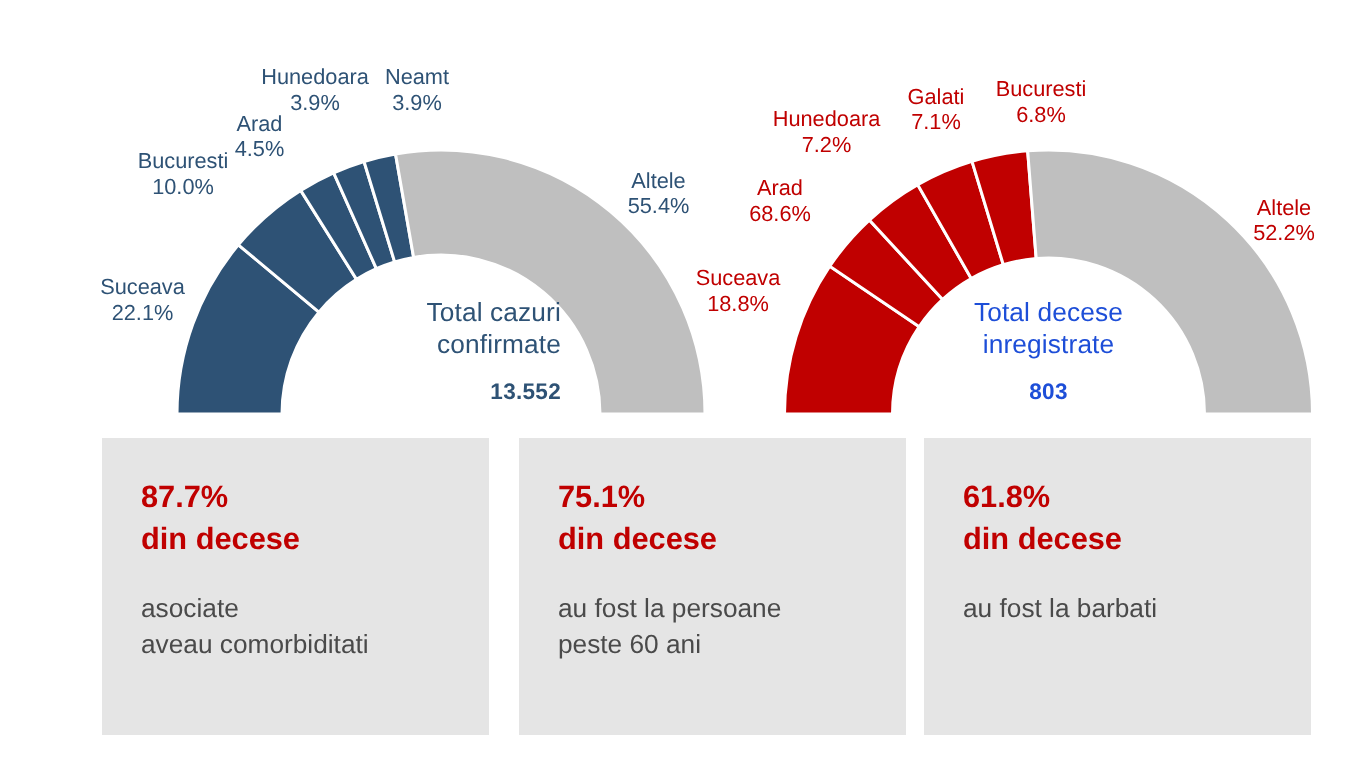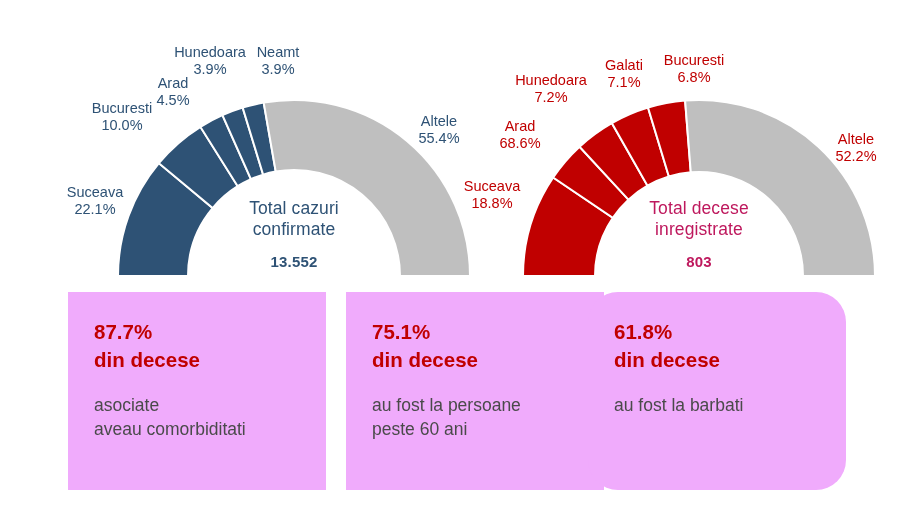--- a/index.html
+++ b/index.html
@@ -45,21 +45,21 @@
     letter-spacing: 0.1px;
   }
   .center-cap .cap-total {
     display: block;
     font-size: 15px;
     font-weight: bold;
     letter-spacing: 0.2px;
     margin-top: 12px;
   }
   .cap-blue  .cap-line, .cap-blue  .cap-total { color: #2E5275; }
-  .cap-red   .cap-line, .cap-red   .cap-total { color: #be185d; }
+  .cap-red   .cap-line, .cap-red   .cap-total { color: #1d4ed8; }
 
   
   .lbl {
     position: absolute;
     text-align: center;
     line-height: 1.18;
     white-space: nowrap;
   }
   .lbl .lbl-name { display: block; font-size: 14.5px; }
   .lbl .lbl-pct  { display: block; font-size: 14.5px; }
@@ -73,27 +73,27 @@
     left: 0;
     top: 292px;
     width: 910px;
     height: 205px;
   }
   .card {
     position: absolute;
     top: 0;
     width: 258px;
     height: 198px;
-    background: #f0abfc;
+    background: #e5e5e5;
     box-sizing: border-box;
     padding: 26px 22px 18px 26px;
   }
   .card-1 { left: 68px; }
   .card-2 { left: 346px; }
-  .card-3 { left: 588px; border-radius: 30px; }
+  .card-3 { left: 616px; }
 
   .card .headline {
     color: #C00000;
     font-size: 20.5px;
     font-weight: bold;
     line-height: 1.38;
     margin: 0 0 18px 0;
   }
   .card .headline .hl-line { display: block; }
   .card .body {
@@ -123,21 +123,21 @@
           <path d="M523 276 A176 176 0 0 1 553.1654665436721 177.46935069951493 L612.8250484121698 217.7773435951679 A104 104 0 0 0 595 276 Z" fill="#C00000" stroke="#ffffff" stroke-width="2"></path>
           <path d="M553.1654665436721 177.46935069951493 A176 176 0 0 1 579.5617075920732 146.73092285206582 L628.4228272134977 199.61372713985708 A104 104 0 0 0 612.8250484121698 217.7773435951679 Z" fill="#C00000" stroke="#ffffff" stroke-width="2"></path>
           <path d="M579.5617075920732 146.73092285206582 A176 176 0 0 1 611.8041062304712 123.11809750747787 L647.475153681642 185.66069398169145 A104 104 0 0 0 628.4228272134977 199.61372713985708 Z" fill="#C00000" stroke="#ffffff" stroke-width="2"></path>
           <path d="M611.8041062304712 123.11809750747787 A176 176 0 0 1 648.0097130640994 107.54825427382914 L668.8693759015133 176.46033207089903 A104 104 0 0 0 647.475153681642 185.66069398169145 Z" fill="#C00000" stroke="#ffffff" stroke-width="2"></path>
           <path d="M648.0097130640994 107.54825427382914 A176 176 0 0 1 685.1080192422891 100.54911550343388 L690.7911022795345 172.3244773429382 A104 104 0 0 0 668.8693759015133 176.46033207089903 Z" fill="#C00000" stroke="#ffffff" stroke-width="2"></path>
           <path d="M685.1080192422891 100.54911550343388 A176 176 0 0 1 875 276 L803 276 A104 104 0 0 0 690.7911022795345 172.3244773429382 Z" fill="#BFBFBF" stroke="#ffffff" stroke-width="2"></path>
         </g>
     </svg>
   </div>
 
-  <div class="center-cap cap-blue" style="left:214px; top:198px; width:160px;">
+  <div class="center-cap cap-blue" style="left:214px; top:198px; width:160px;text-align:right;">
     <span class="cap-line">Total cazuri</span>
     <span class="cap-line">confirmate</span>
     <span class="cap-total">13.552</span>
   </div>
 
   <div class="center-cap cap-red" style="left:619px; top:198px; width:160px;">
     <span class="cap-line">Total decese</span>
     <span class="cap-line">inregistrate</span>
     <span class="cap-total">803</span>
   </div>

